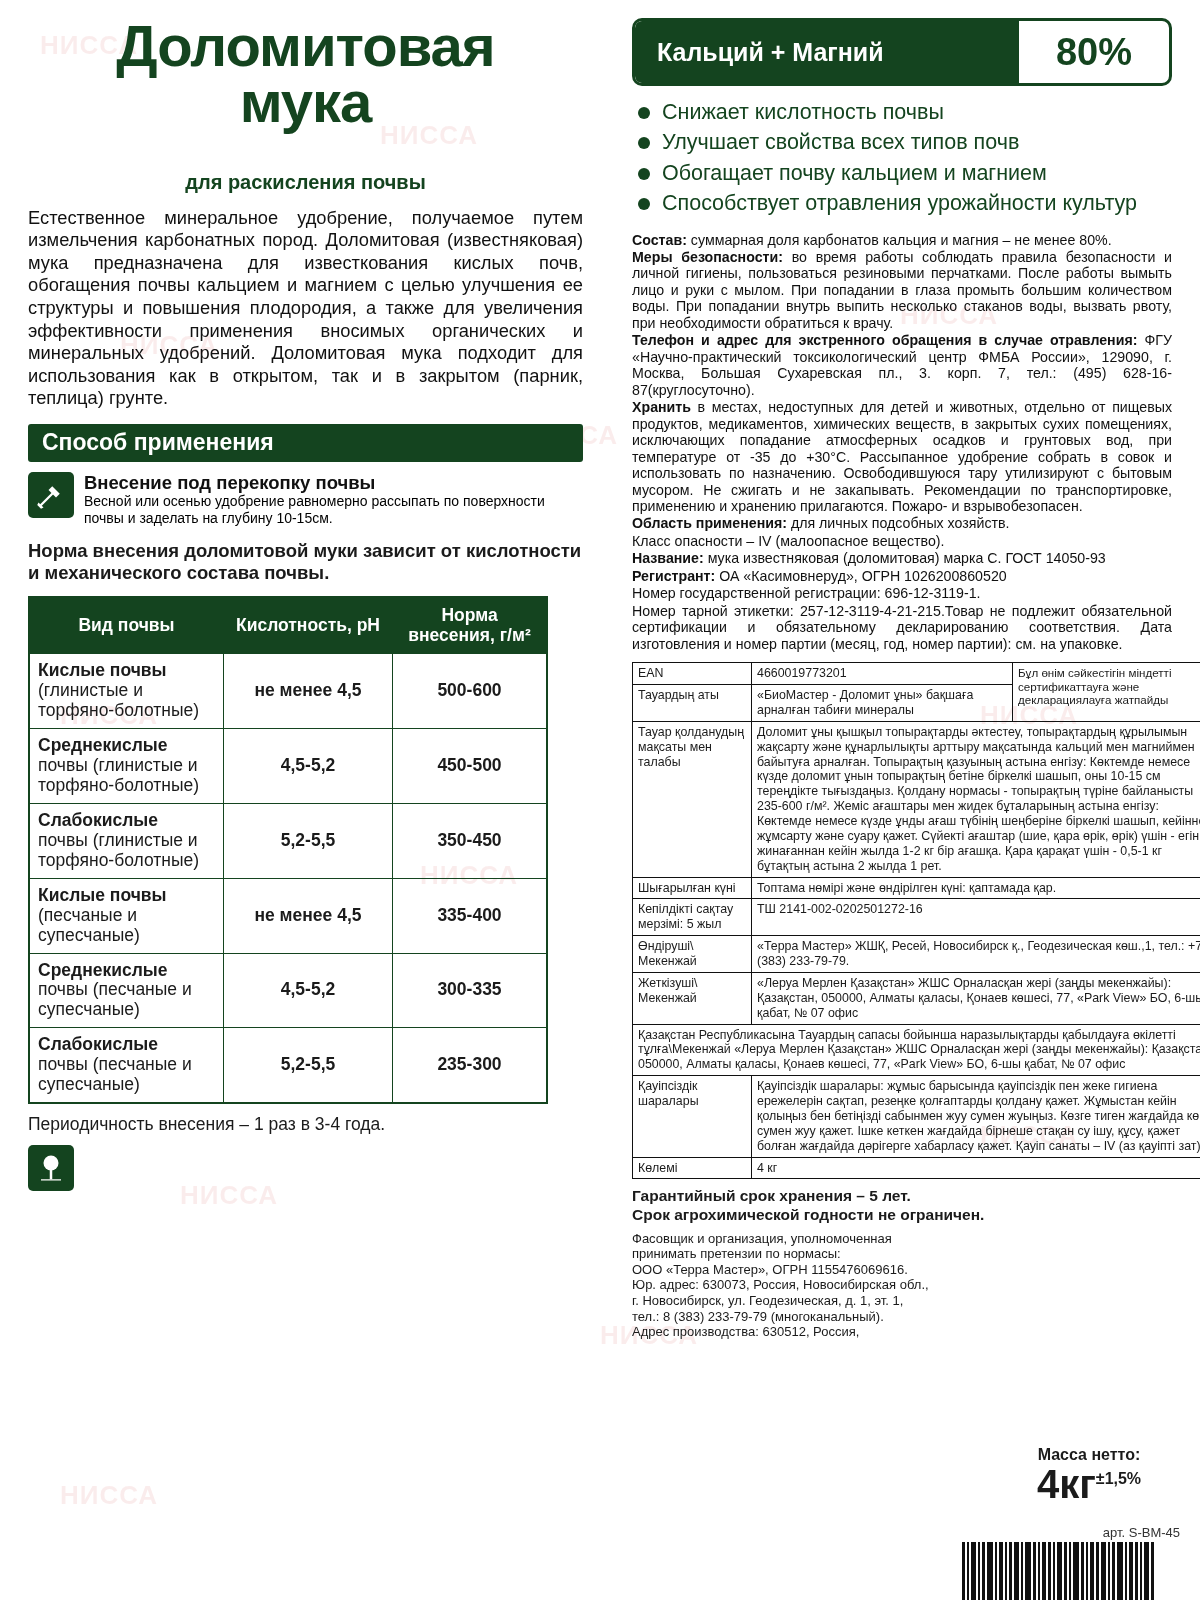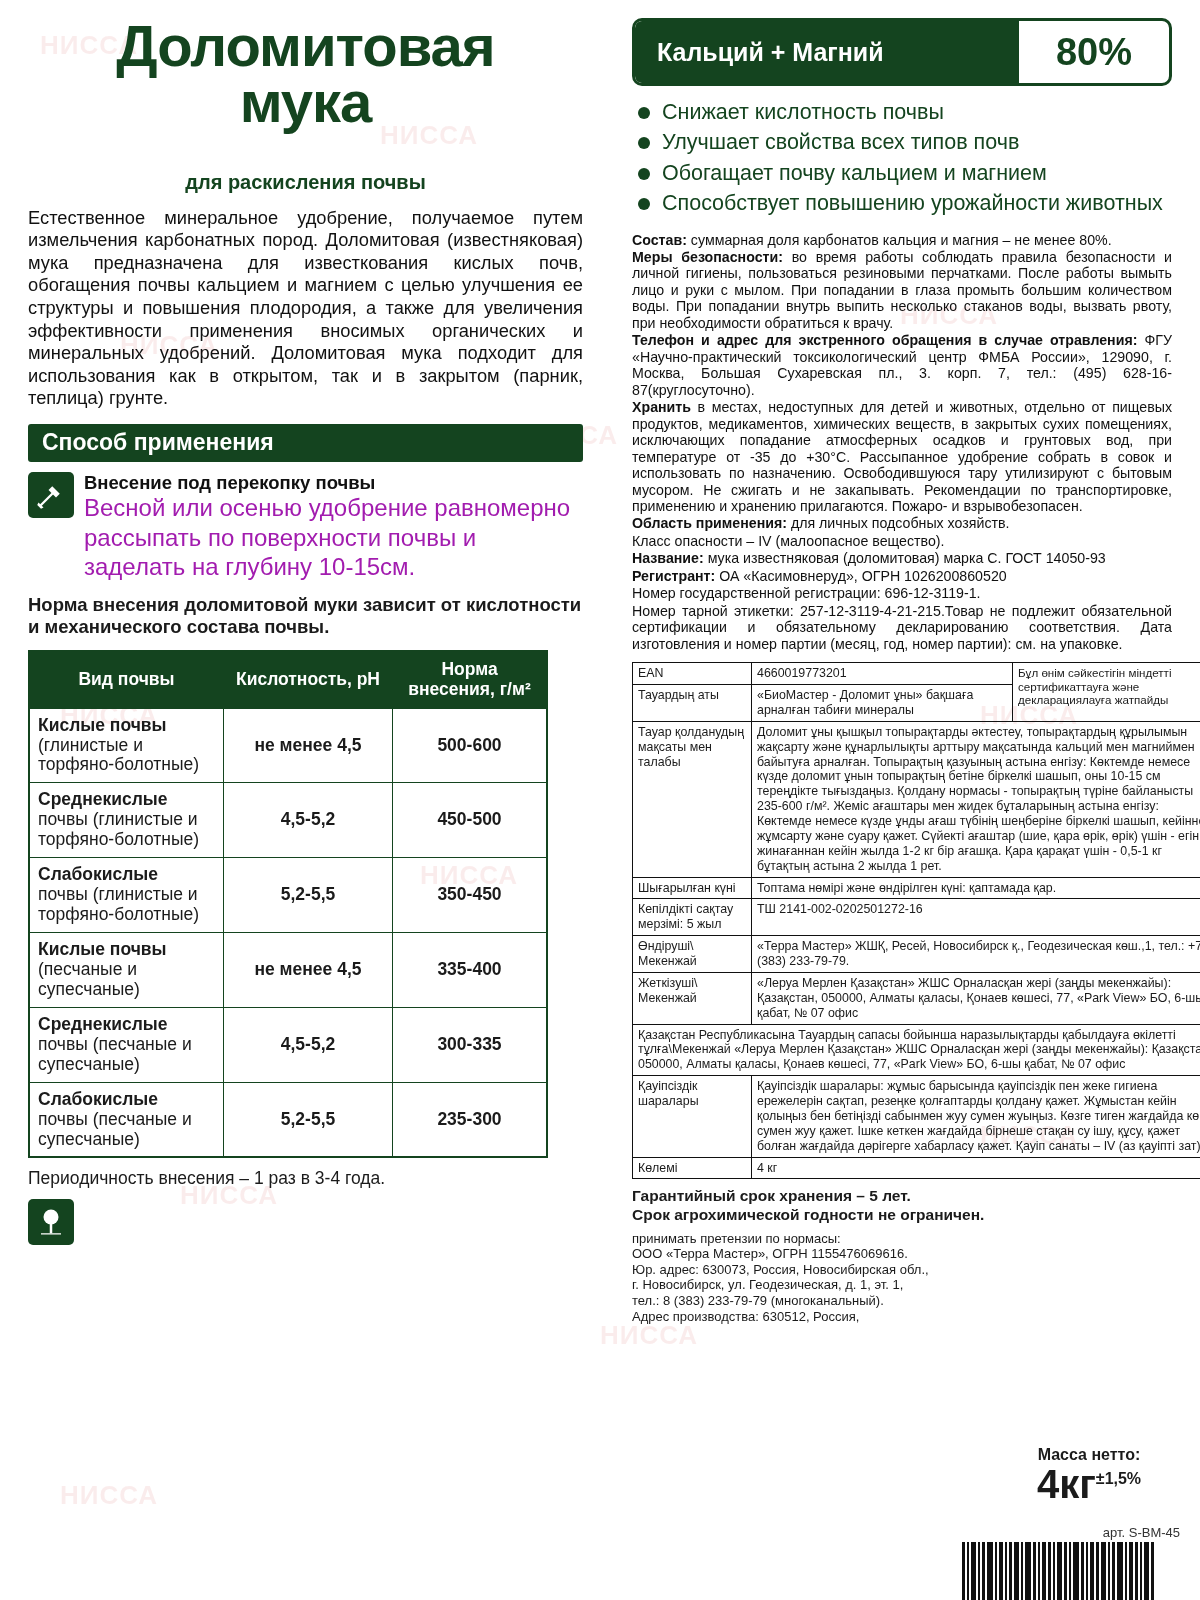--- a/index.html
+++ b/index.html
@@ -50,21 +50,21 @@
   }
   .method{
     margin-top:10px;display:flex;gap:10px;align-items:flex-start;
   }
   .method-icon{
     width:46px;height:46px;flex:0 0 46px;background:#14441f;border-radius:5px;
     display:flex;align-items:center;justify-content:center;color:#fff;
   }
   .method-body{flex:1;}
   .method-title{font-size:18.5px;font-weight:bold;color:#111;line-height:1.15;}
-  .method-text{font-size:24px;line-height:1.235;color:#a21caf;}
+  .method-text{font-size:14px;line-height:1.235;color:#000000;}
   .norma-note{margin-top:12px;font-size:18.5px;font-weight:bold;line-height:1.2;}
 
   table.soil{
     margin-top:12px;border-collapse:collapse;width:520px;
     border:2px solid #14441f;
   }
   table.soil th{
     background:#14441f;color:#fff;font-size:17.5px;font-weight:bold;
     padding:8px 4px;text-align:center;line-height:1.12;
     border:1px solid #14441f;
@@ -242,21 +242,21 @@
 
     <div class="badge">
       <div class="badge-left">Кальций + Магний</div>
       <div class="badge-right">80%</div>
     </div>
 
     <ul class="bullets">
       <li>Снижает кислотность почвы</li>
       <li>Улучшает свойства всех типов почв</li>
       <li>Обогащает почву кальцием и магнием</li>
-      <li>Способствует повышению урожайности животных</li>
+      <li>Способствует отравления урожайности культур</li>
     </ul>
 
     <div class="fine">
       <p><b>Состав:</b><span> суммарная доля карбонатов кальция и магния – не менее 80%.</span></p>
       <p><b>Меры безопасности:</b><span> во время работы соблюдать правила безопасности и личной гигиены, пользоваться резиновыми перчатками. После работы вымыть лицо и руки с мылом. При попадании в глаза промыть большим количеством воды. При попадании внутрь выпить несколько стаканов воды, вызвать рвоту, при необходимости обратиться к врачу.</span></p>
       <p><b>Телефон и адрес для экстренного обращения в случае отравления:</b><span> ФГУ «Научно-практический токсикологический центр ФМБА России», 129090, г. Москва, Большая Сухаревская пл., 3. корп. 7, тел.: (495) 628-16-87(круглосуточно).</span></p>
       <p><b>Хранить</b><span> в местах, недоступных для детей и животных, отдельно от пищевых продуктов, медикаментов, химических веществ, в закрытых сухих помещениях, исключающих попадание атмосферных осадков и грунтовых вод, при температуре от -35 до +30°С. Рассыпанное удобрение собрать в совок и использовать по назначению. Освободившуюся тару утилизируют с бытовым мусором. Не сжигать и не закапывать. Рекомендации по транспортировке, применению и хранению прилагаются. Пожаро- и взрывобезопасен.</span></p>
       <p><b>Область применения:</b><span> для личных подсобных хозяйств.</span></p>
       <p>Класс опасности – IV (малоопасное вещество).</p>
       <p><b>Название:</b><span> мука известняковая (доломитовая) марка С. ГОСТ 14050-93</span></p>
@@ -309,20 +309,21 @@
       </tr>
     </tbody>
       </table>
 
     <div class="bottom-left-text">
       <div>Гарантийный срок хранения – 5 лет.</div>
       <div>Срок агрохимической годности не ограничен.</div>
     </div>
 
     <div class="company">
+      <div>Фасовщик и организация, уполномоченная</div>
       <div>принимать претензии по нормасы:</div>
       <div>ООО «Терра Мастер», ОГРН 1155476069616.</div>
       <div>Юр. адрес: 630073, Россия, Новосибирская обл.,</div>
       <div>г. Новосибирск, ул. Геодезическая, д. 1, эт. 1,</div>
       <div>тел.: 8 (383) 233-79-79 (многоканальный).</div>
       <div>Адрес производства: 630512, Россия,</div>
     </div>
   </div>
 
   <div class="mass-box">

